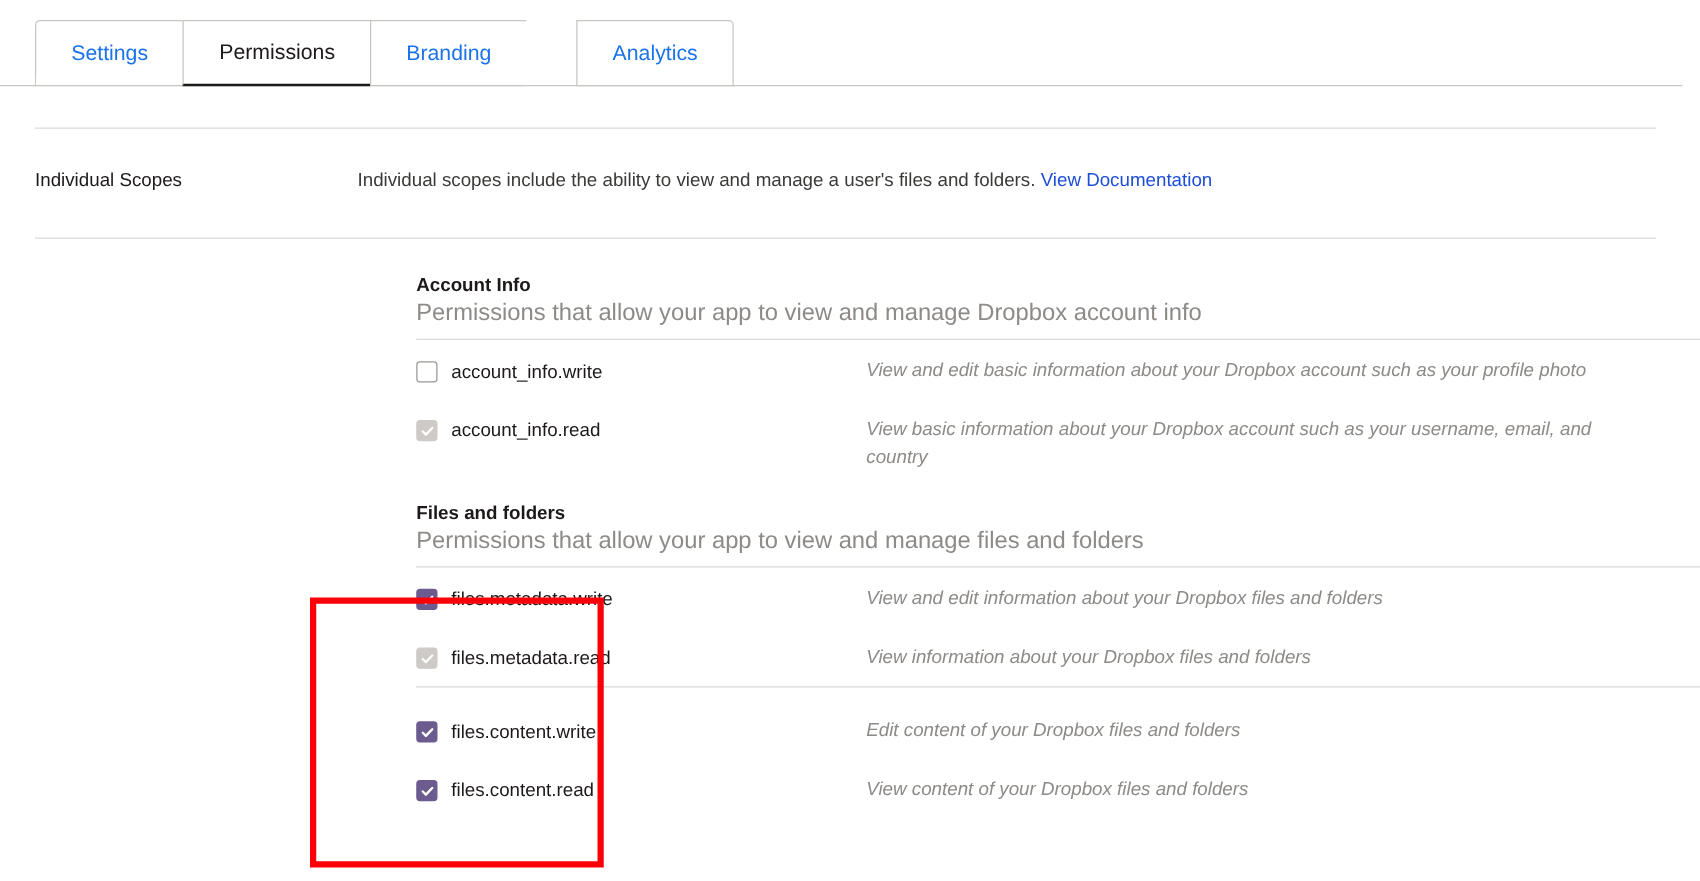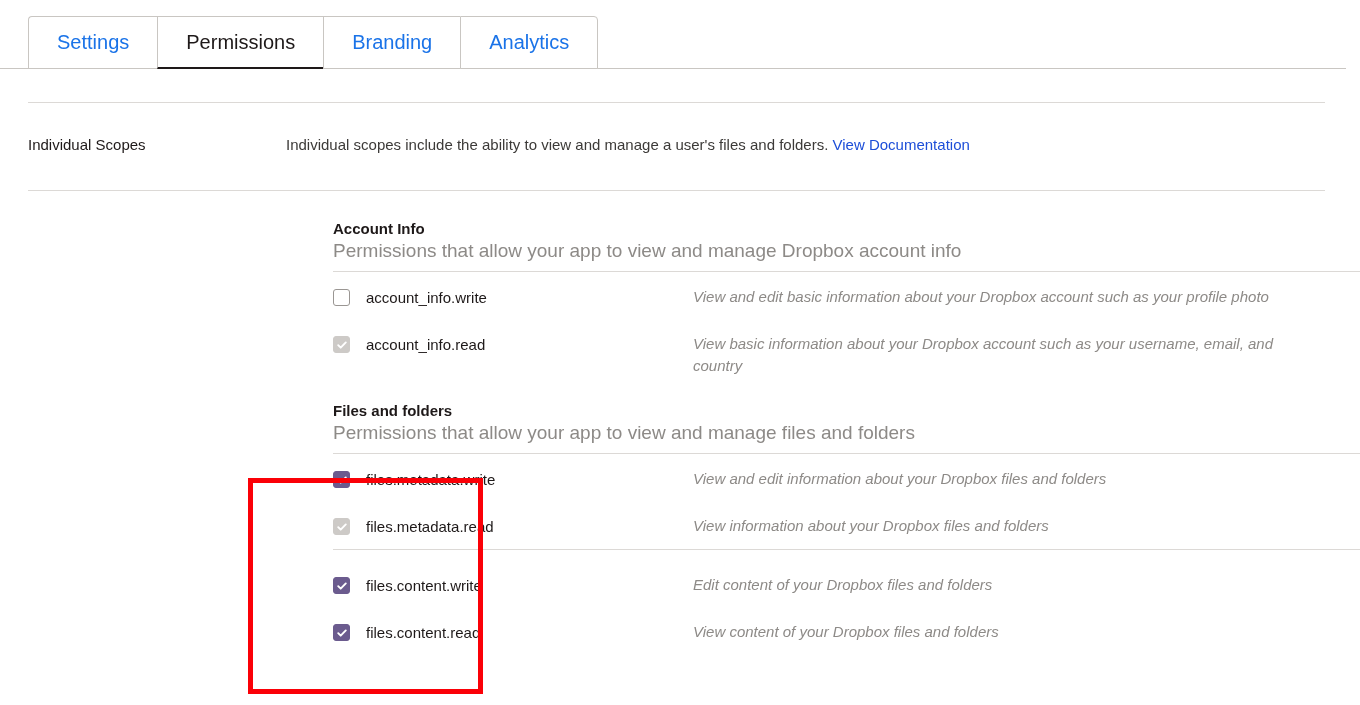--- a/index.html
+++ b/index.html
@@ -41,34 +41,35 @@
     height: 53px;
   }
   .tab {
     position: relative;
     box-sizing: border-box;
     height: 53px;
     padding: 0 28px;
     display: flex;
     align-items: center;
     justify-content: center;
-    font-size: 20px;
+    font-size: 17px;
     background: #ffffff;
     border: 1px solid #c9c6c2;
     border-right: none;
     color: #1a73e8;
     white-space: nowrap;
     cursor: pointer;
   }
   .tab:first-child {
     border-top-left-radius: 4px;
   }
   .tab:last-child {
     border-right: 1px solid #c9c6c2;
     border-top-right-radius: 4px;
+    margin-left: 40px;
   }
   .tab.active {
     color: #1e1919;
     border-bottom: 2px solid #1e1919;
     z-index: 3;
   }
 
   
   .rule {
     position: absolute;
@@ -138,21 +139,21 @@
     display: flex;
     align-items: flex-start;
     min-height: 24px;
     margin-bottom: 23px;
   }
   .scope-left {
     flex: 0 0 360px;
     width: 360px;
     display: flex;
     align-items: flex-start;
-    gap: 16px;
+    gap: 11px;
   }
   .scope-name {
     font-size: 15px;
     color: #1e1919;
     line-height: 19px;
     margin-top: 0px;
   }
   .scope-desc {
     font-size: 15px;
     color: #8d8a87;

